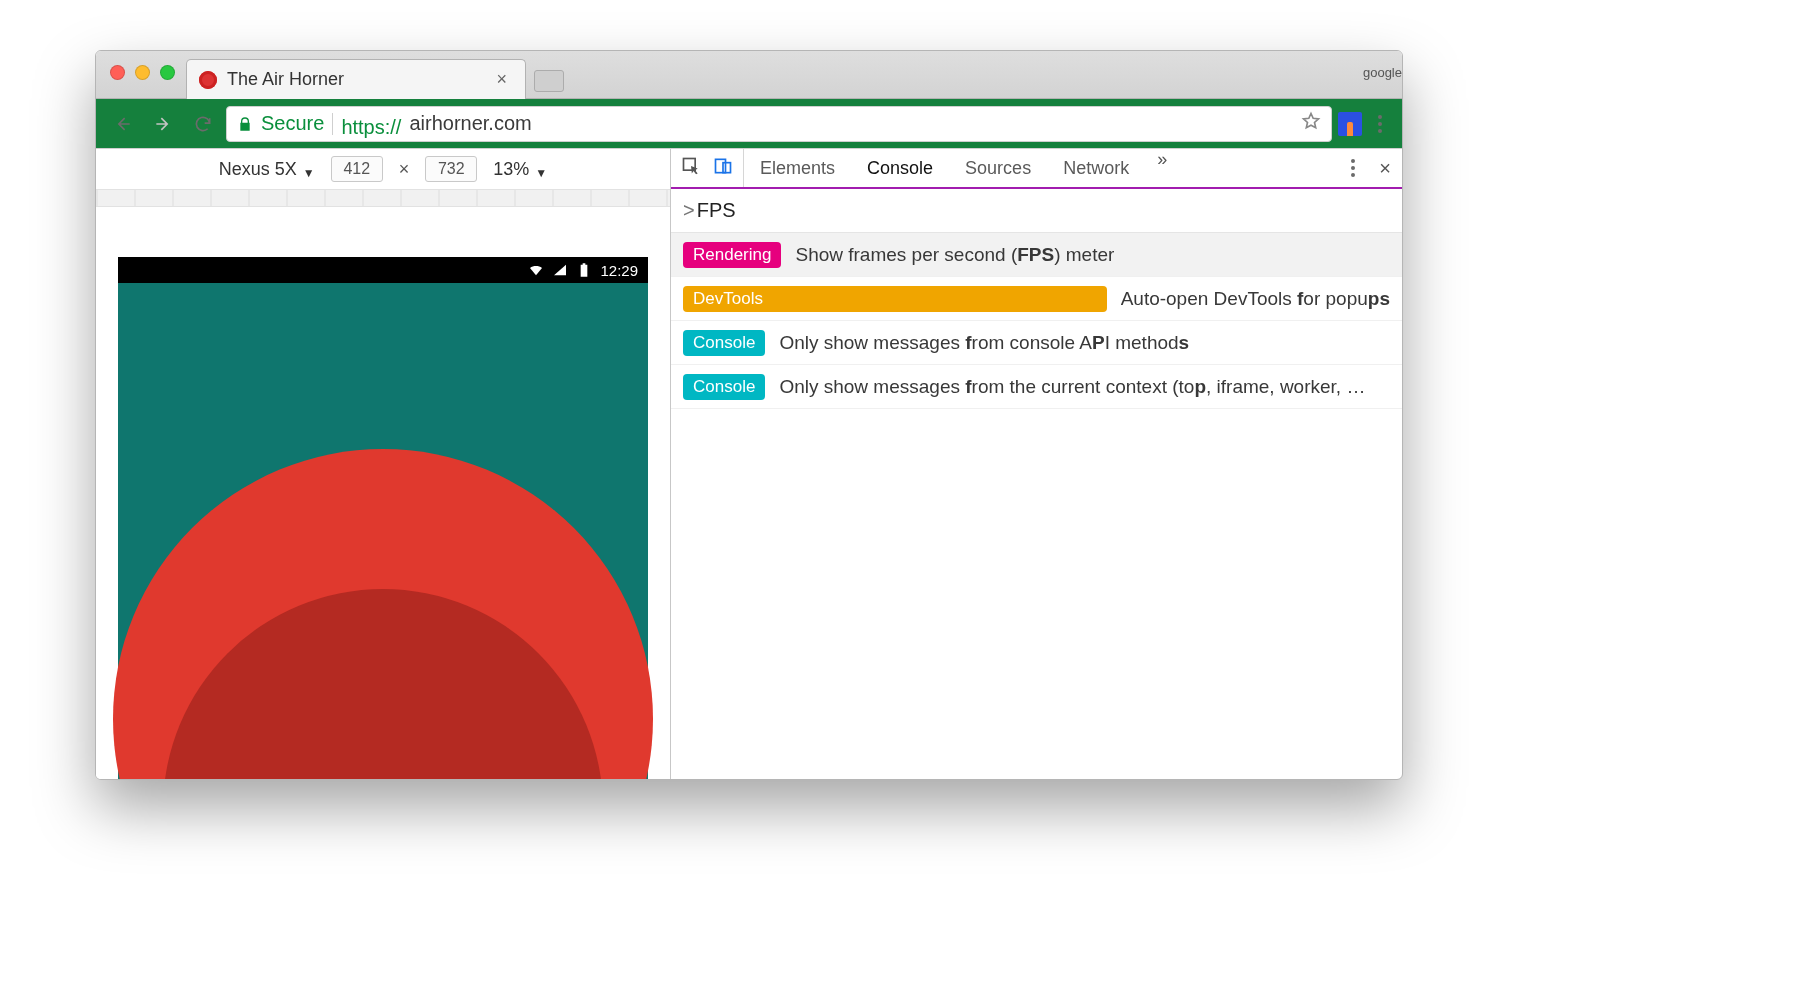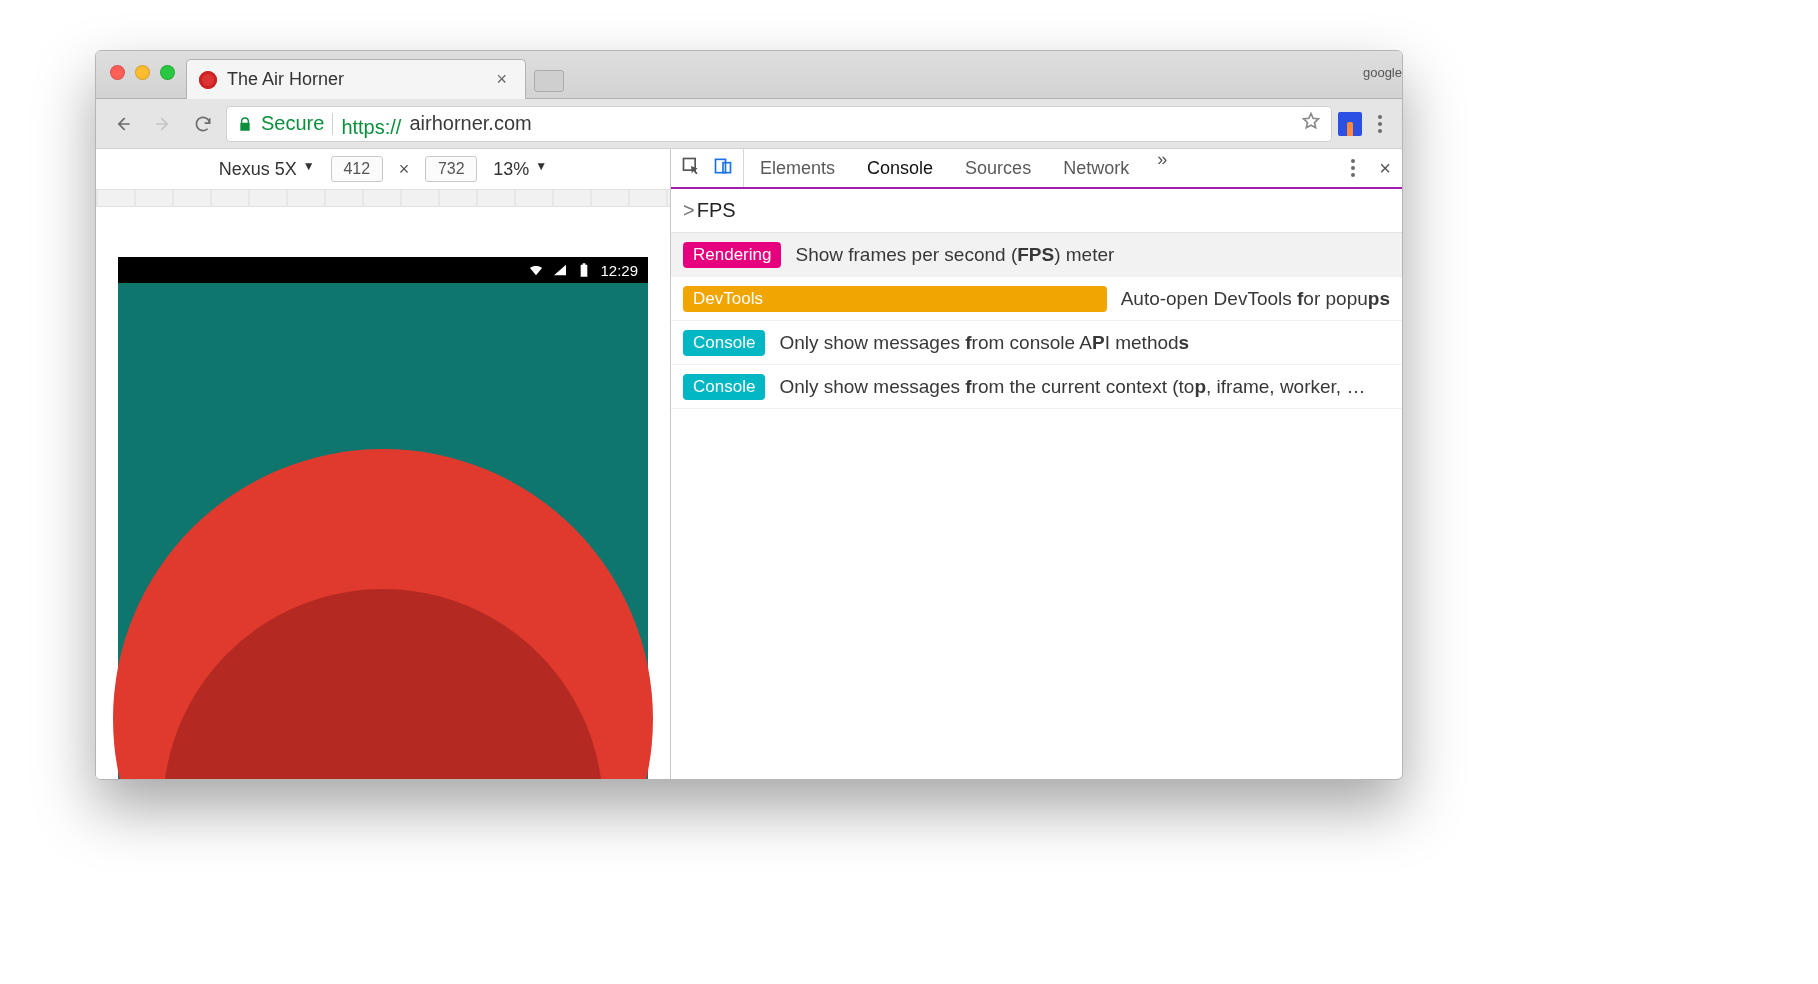--- a/index.html
+++ b/index.html
@@ -40,21 +40,21 @@
     position: relative; top:1px;
   }
   .favicon { width:18px;height:18px;border-radius:50%;background:#d33; box-shadow: inset 0 0 0 3px #c22; }
   .tab-title { font-size:18px; color:#333; flex:1; white-space:nowrap; overflow:hidden; text-overflow:ellipsis;}
   .tab-close { font-size:18px; color:#666; cursor:pointer; padding:0 4px;}
   .newtab { width:30px;height:22px; background:#cfcfcf; border:1px solid #acacac; border-radius:3px; margin-left:8px; margin-bottom:6px;}
   .profile { position:absolute; right:0; top:14px; font-size:13px; color:#555;}
 
   
   .toolbar {
-    height: 50px; background:#e5e5e5; border-bottom:1px solid #d0d0d0;
+    height: 50px; background:#15803d; border-bottom:1px solid #d0d0d0;
     display:flex; align-items:center; gap:6px; padding:0 10px;
   }
   .nav-btn { width:34px;height:34px; display:flex;align-items:center;justify-content:center; color:#6b6b6b; border-radius:4px;}
   .nav-btn.disabled { color:#c3c3c3; }
   .nav-btn svg { width:20px;height:20px; }
   .omnibox {
     flex:1; height:36px; background:#fff; border:1px solid #cfcfcf; border-radius:4px;
     display:flex; align-items:center; padding:0 10px; gap:8px; font-size:20px;
   }
   .lock { color:#0a8f3c; display:flex; align-items:center; gap:6px;}
@@ -67,21 +67,21 @@
   .star svg{width:20px;height:20px;}
   .ext-icon { width:24px;height:24px; background:#2b50e3; display:flex; flex-direction:column; justify-content:flex-end; align-items:center; border-radius:2px;}
   .ext-icon .lhs { width:6px;height:14px;background:#ff8a3c;border-radius:2px 2px 0 0;}
   .menu-dots { width:24px; display:flex; flex-direction:column; align-items:center; gap:3px; padding:4px 0;}
   .menu-dots span{width:4px;height:4px;background:#6b6b6b;border-radius:50%;}
 
   
   .split { flex:1; display:flex; min-height:0; }
   .viewport-pane { width:575px; border-right:1px solid #c7c7c7; display:flex; flex-direction:column; background:#fff;}
   .device-bar { height:40px; display:flex; align-items:center; justify-content:center; gap:16px; font-size:18px; color:#333; border-bottom:0;}
-  .device-bar .dd { display:flex; align-items:flex-start; gap:6px;}
+  .device-bar .dd { display:flex; align-items:flex-end; gap:6px;}
   .device-bar .caret { font-size:12px;}
   .dim-input { width:52px; height:26px; border:1px solid #c9c9c9; border-radius:3px; text-align:center; font-size:16px; color:#555; background:#fbfbfb;}
   .dim-x { color:#555;}
   .ruler { height:18px; background:repeating-linear-gradient(90deg,#e7e7e7 0 2px,#f1f1f1 2px 38px); border-top:1px solid #e2e2e2; border-bottom:1px solid #e2e2e2;}
   .canvas { flex:1; display:flex; justify-content:center; padding-top:50px; background:#fff; overflow:hidden;}
   .phone { width:530px; background:#0f766e; position:relative; }
   .statusbar { height:26px; background:#000; display:flex; align-items:center; justify-content:flex-end; gap:8px; padding:0 10px; color:#fff; font-size:15px;}
   .statusbar svg{width:16px;height:16px;fill:#fff;}
   .horn-outer{ position:absolute; left:50%; bottom:-210px; transform:translateX(-50%); width:540px; height:540px; border-radius:50%; background:#e0392e;}
   .horn-inner{ position:absolute; left:50%; bottom:-250px; transform:translateX(-50%); width:440px; height:440px; border-radius:50%; background:#b42a22;}

